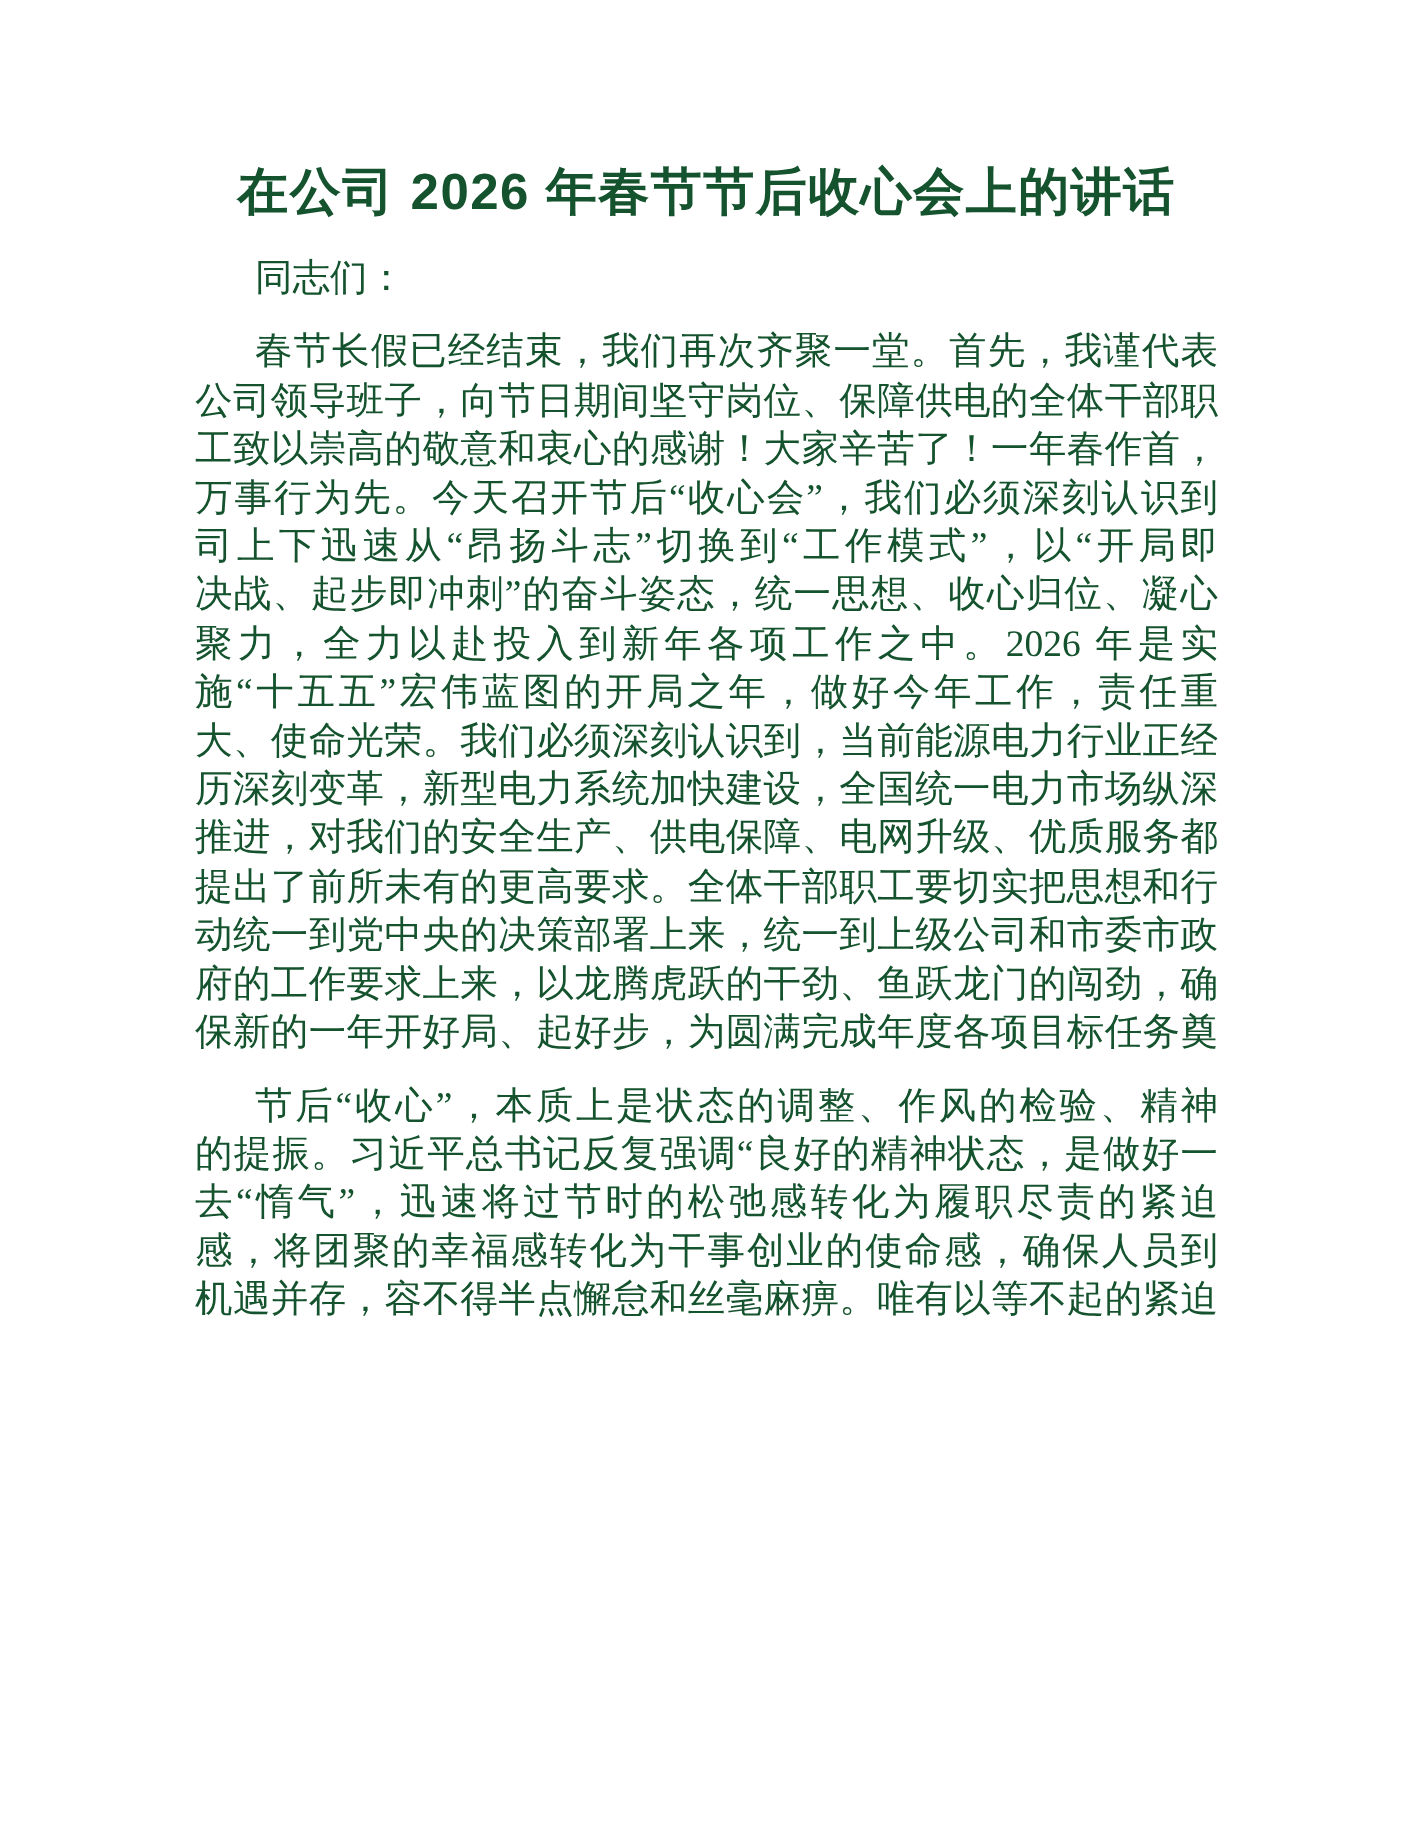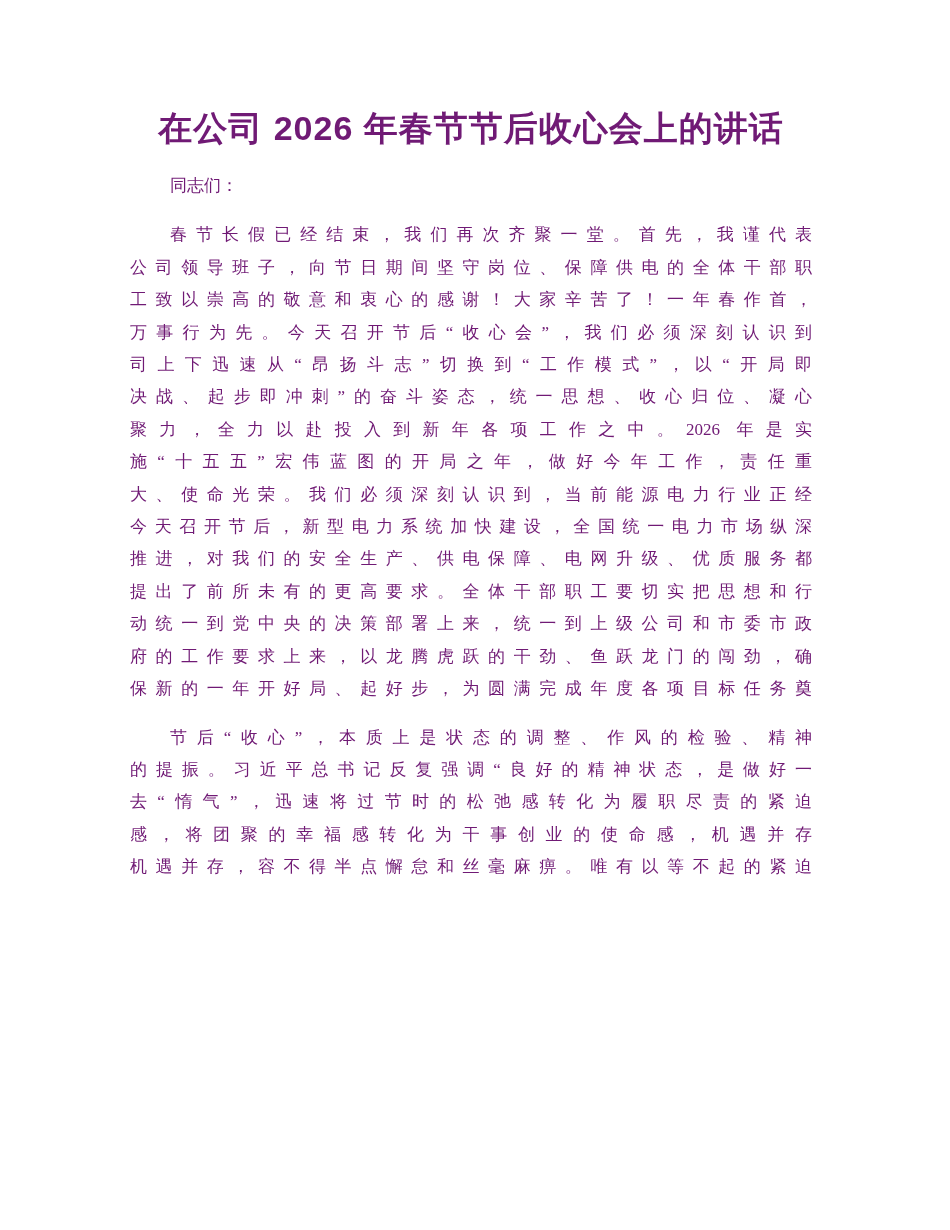--- a/index.html
+++ b/index.html
@@ -5,39 +5,39 @@
   html, body {
     margin: 0;
     padding: 0;
     background: #ffffff;
   }
   .page {
     position: relative;
     width: 950px;
     height: 984px;
     background: #ffffff;
-    color: #701a75;
+    color: #14532d;
     overflow: hidden;
     font-family: "Liberation Serif", serif;
   }
   .content {
     padding: 106px 138px 0 130px; 
   }
   .title {
     margin: 0 0 20px 0;
     font-family: "Liberation Sans", sans-serif;
     font-weight: 700;
     font-size: 34px;
     line-height: 44px;
     text-align: center;
     letter-spacing: 1px;
     white-space: nowrap;
   }
   .line {
-    font-size: 17px;
+    font-size: 25px;
     line-height: 32.4px;
     text-align: justify;
     text-align-last: justify;
   }
   .line.indent {
     text-indent: 40px;
   }
   .line.end {
     text-align-last: left;
   }
@@ -66,29 +66,29 @@
         <div class="block paragraph">
           <div class="line indent">春节长假已经结束，我们再次齐聚一堂。首先，我谨代表</div>
           <div class="line">公司领导班子，向节日期间坚守岗位、保障供电的全体干部职</div>
           <div class="line">工致以崇高的敬意和衷心的感谢！大家辛苦了！一年春作首，</div>
           <div class="line">万事行为先。今天召开节后“收心会”，我们必须深刻认识到</div>
           <div class="line">司上下迅速从“昂扬斗志”切换到“工作模式”，以“开局即</div>
           <div class="line">决战、起步即冲刺”的奋斗姿态，统一思想、收心归位、凝心</div>
           <div class="line">聚力，全力以赴投入到新年各项工作之中。2026 年是实</div>
           <div class="line">施“十五五”宏伟蓝图的开局之年，做好今年工作，责任重</div>
           <div class="line">大、使命光荣。我们必须深刻认识到，当前能源电力行业正经</div>
-          <div class="line">今天召开节后，新型电力系统加快建设，全国统一电力市场纵深</div>
+          <div class="line">历深刻变革，新型电力系统加快建设，全国统一电力市场纵深</div>
           <div class="line">推进，对我们的安全生产、供电保障、电网升级、优质服务都</div>
           <div class="line">提出了前所未有的更高要求。全体干部职工要切实把思想和行</div>
           <div class="line">动统一到党中央的决策部署上来，统一到上级公司和市委市政</div>
           <div class="line">府的工作要求上来，以龙腾虎跃的干劲、鱼跃龙门的闯劲，确</div>
           <div class="line">保新的一年开好局、起好步，为圆满完成年度各项目标任务奠</div>
         </div>
         <div class="block paragraph continued">
           <div class="line indent">节后“收心”，本质上是状态的调整、作风的检验、精神</div>
           <div class="line">的提振。习近平总书记反复强调“良好的精神状态，是做好一</div>
           <div class="line">去“惰气”，迅速将过节时的松弛感转化为履职尽责的紧迫</div>
-          <div class="line">感，将团聚的幸福感转化为干事创业的使命感，机遇并存</div>
+          <div class="line">感，将团聚的幸福感转化为干事创业的使命感，确保人员到</div>
           <div class="line end">机遇并存，容不得半点懈怠和丝毫麻痹。唯有以等不起的紧迫</div>
         </div>
       </div>
   </div>
 </div>
 
 </body></html>

